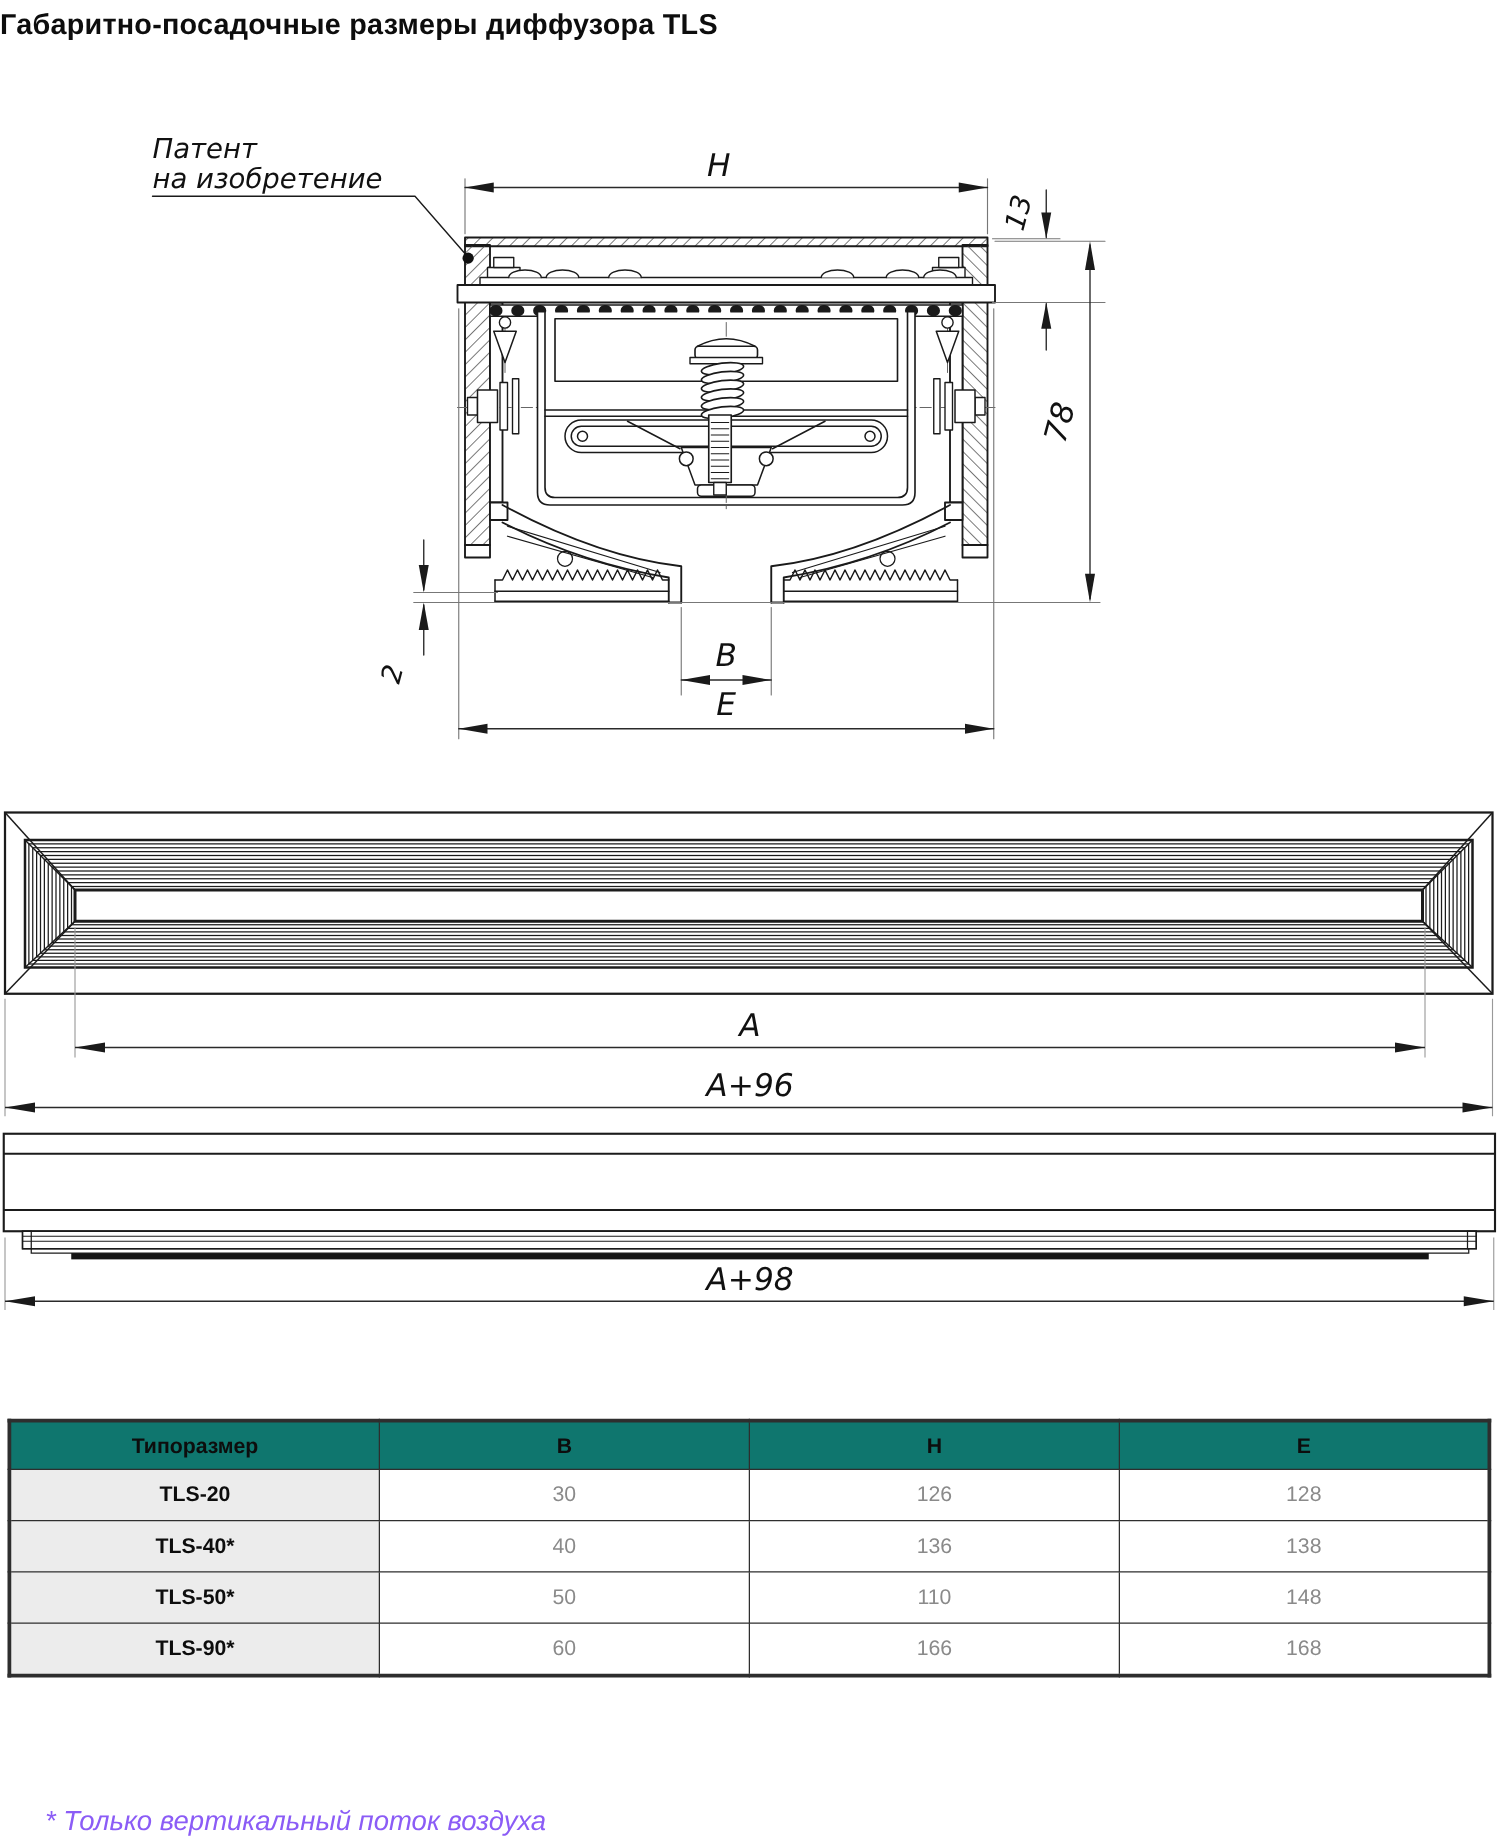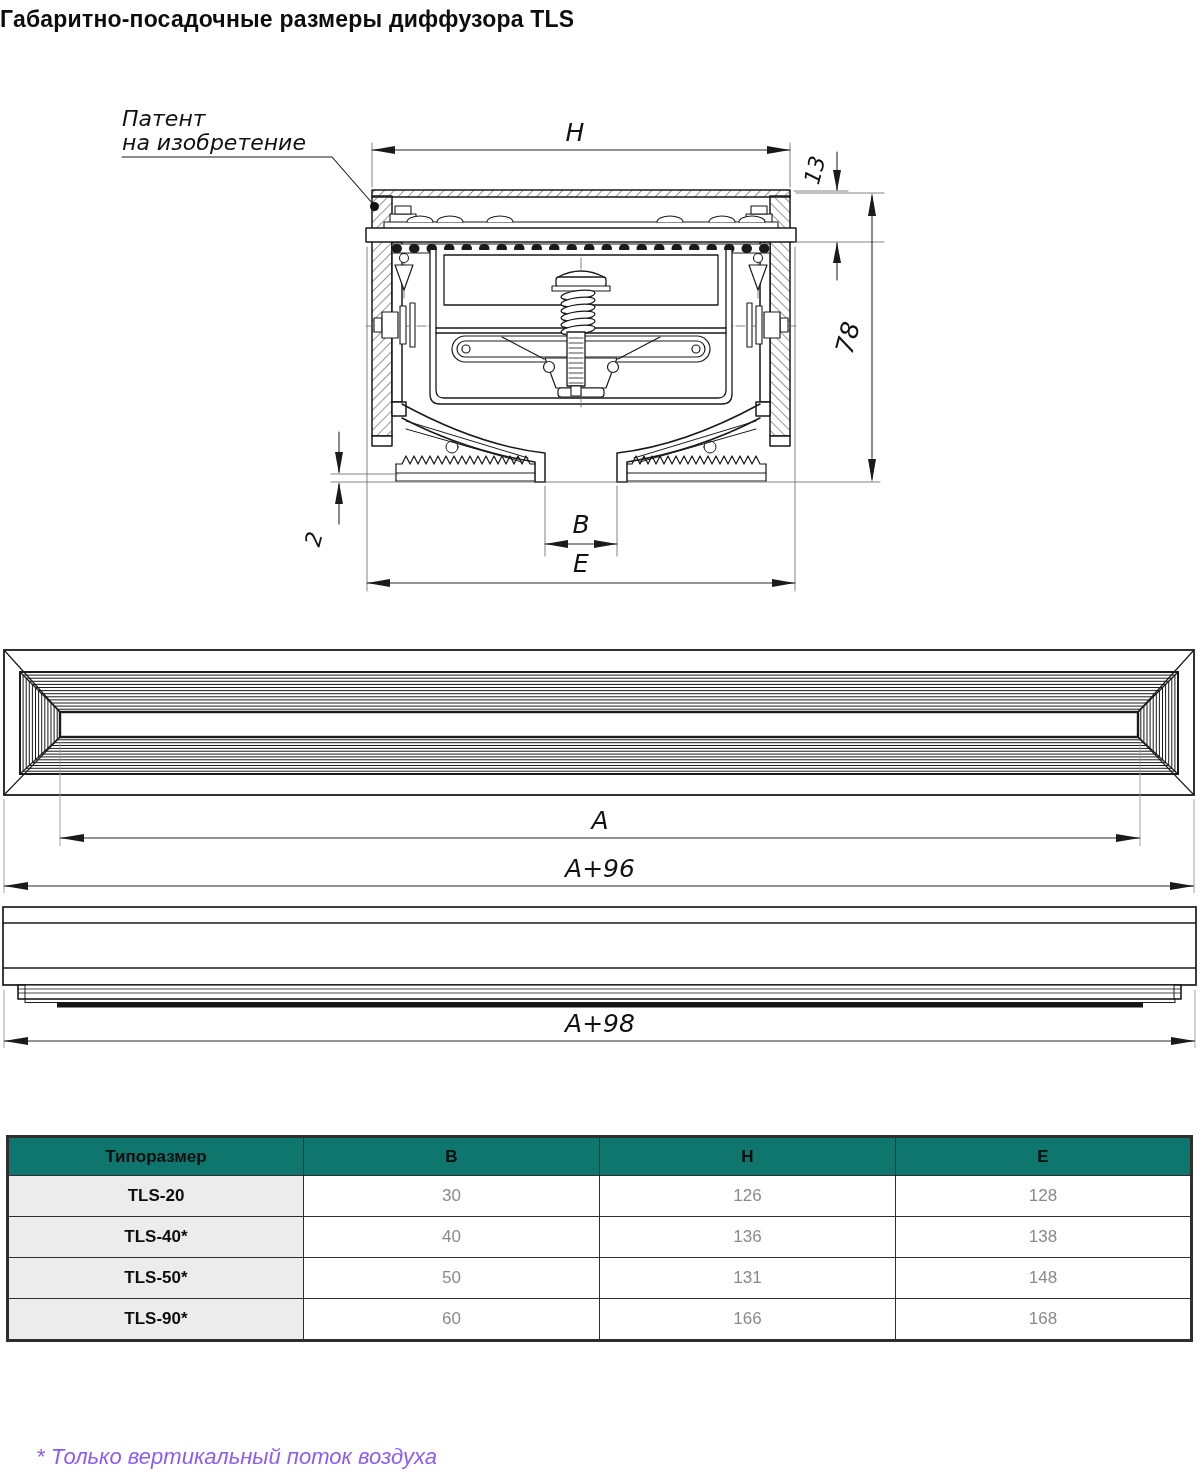--- a/index.html
+++ b/index.html
@@ -277,21 +277,21 @@
       </tr>
       <tr>
         <td class="model">TLS-40*</td>
         <td class="val">40</td>
         <td class="val">136</td>
         <td class="val">138</td>
       </tr>
       <tr>
         <td class="model">TLS-50*</td>
         <td class="val">50</td>
-        <td class="val">131</td>
+        <td class="val">110</td>
         <td class="val">148</td>
       </tr>
       <tr>
         <td class="model">TLS-90*</td>
         <td class="val">60</td>
         <td class="val">166</td>
         <td class="val">168</td>
       </tr>
     </tbody>
   </table>

